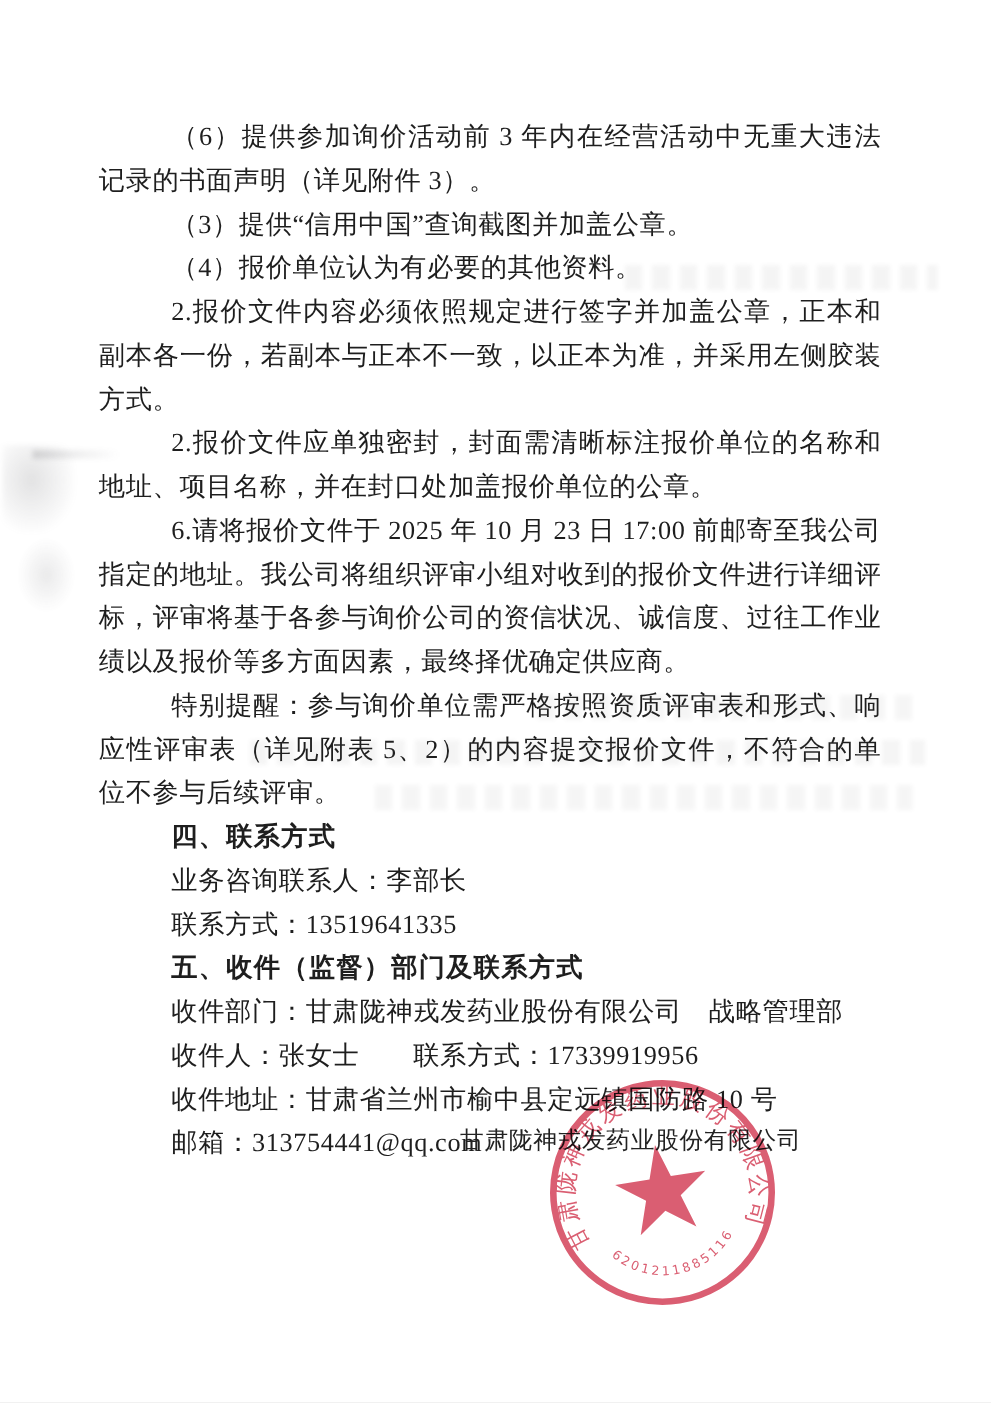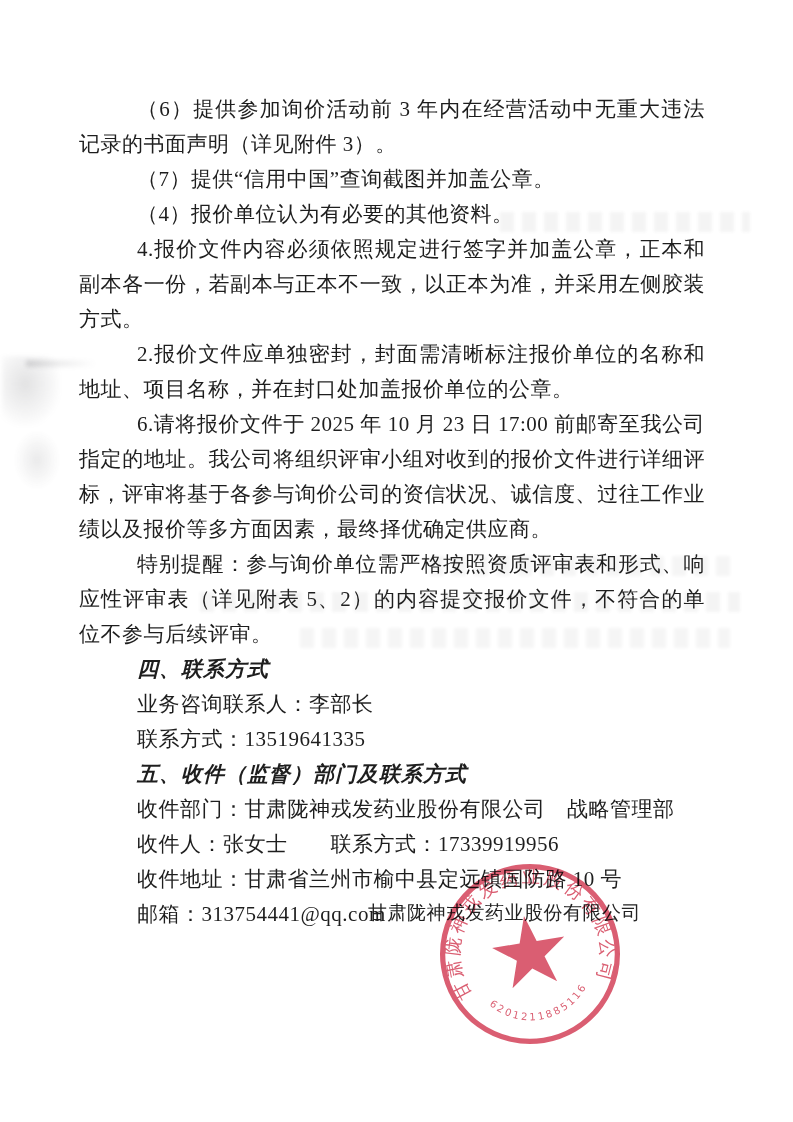--- a/index.html
+++ b/index.html
@@ -18,21 +18,21 @@
     position: absolute;
     top: 92px;
     left: 79px;
     width: 626px;
     font-size: 21px;
     line-height: 35px;
     text-align: justify;
     letter-spacing: 0.5px;
   }
   .doc p { text-indent: 58px; }
-  .doc p.heading { font-weight: 700; letter-spacing: 1px; font-style: italic; }
+  .doc p.heading { font-weight: 700; letter-spacing: 1px; }
   .signature {
     position: absolute;
     top: 901px;
     right: 152px;
     text-align: center;
     font-size: 19px;
     line-height: 24px;
     letter-spacing: 0.5px;
     color: #222;
   }
@@ -73,23 +73,23 @@
   .ghost-3 { left: 300px; top: 628px; width: 430px; opacity: 0.05; }
   .ghost-4 { left: 430px; top: 556px; width: 300px; opacity: 0.05; }
 </style>
 </head>
 <body>
 
 <div class="page">
 
   <div class="doc">
     <p>（6）提供参加询价活动前 3 年内在经营活动中无重大违法记录的书面声明（详见附件 3）。</p>
-    <p>（7）提供“信用中国”查询截图并加盖公章。</p>
+    <p>（3）提供“信用中国”查询截图并加盖公章。</p>
     <p>（4）报价单位认为有必要的其他资料。</p>
-    <p>4.报价文件内容必须依照规定进行签字并加盖公章，正本和副本各一份，若副本与正本不一致，以正本为准，并采用左侧胶装方式。</p>
+    <p>2.报价文件内容必须依照规定进行签字并加盖公章，正本和副本各一份，若副本与正本不一致，以正本为准，并采用左侧胶装方式。</p>
     <p>2.报价文件应单独密封，封面需清晰标注报价单位的名称和地址、项目名称，并在封口处加盖报价单位的公章。</p>
     <p>6.请将报价文件于 2025 年 10 月 23 日 17:00 前邮寄至我公司指定的地址。我公司将组织评审小组对收到的报价文件进行详细评标，评审将基于各参与询价公司的资信状况、诚信度、过往工作业绩以及报价等多方面因素，最终择优确定供应商。</p>
     <p>特别提醒：参与询价单位需严格按照资质评审表和形式、响应性评审表（详见附表 5、2）的内容提交报价文件，不符合的单位不参与后续评审。</p>
     <p class="heading">四、联系方式</p>
     <p>业务咨询联系人：李部长</p>
     <p>联系方式：13519641335</p>
     <p class="heading">五、收件（监督）部门及联系方式</p>
     <p>收件部门：甘肃陇神戎发药业股份有限公司　战略管理部</p>
     <p>收件人：张女士　　联系方式：17339919956</p>
     <p>收件地址：甘肃省兰州市榆中县定远镇国防路 10 号</p>

